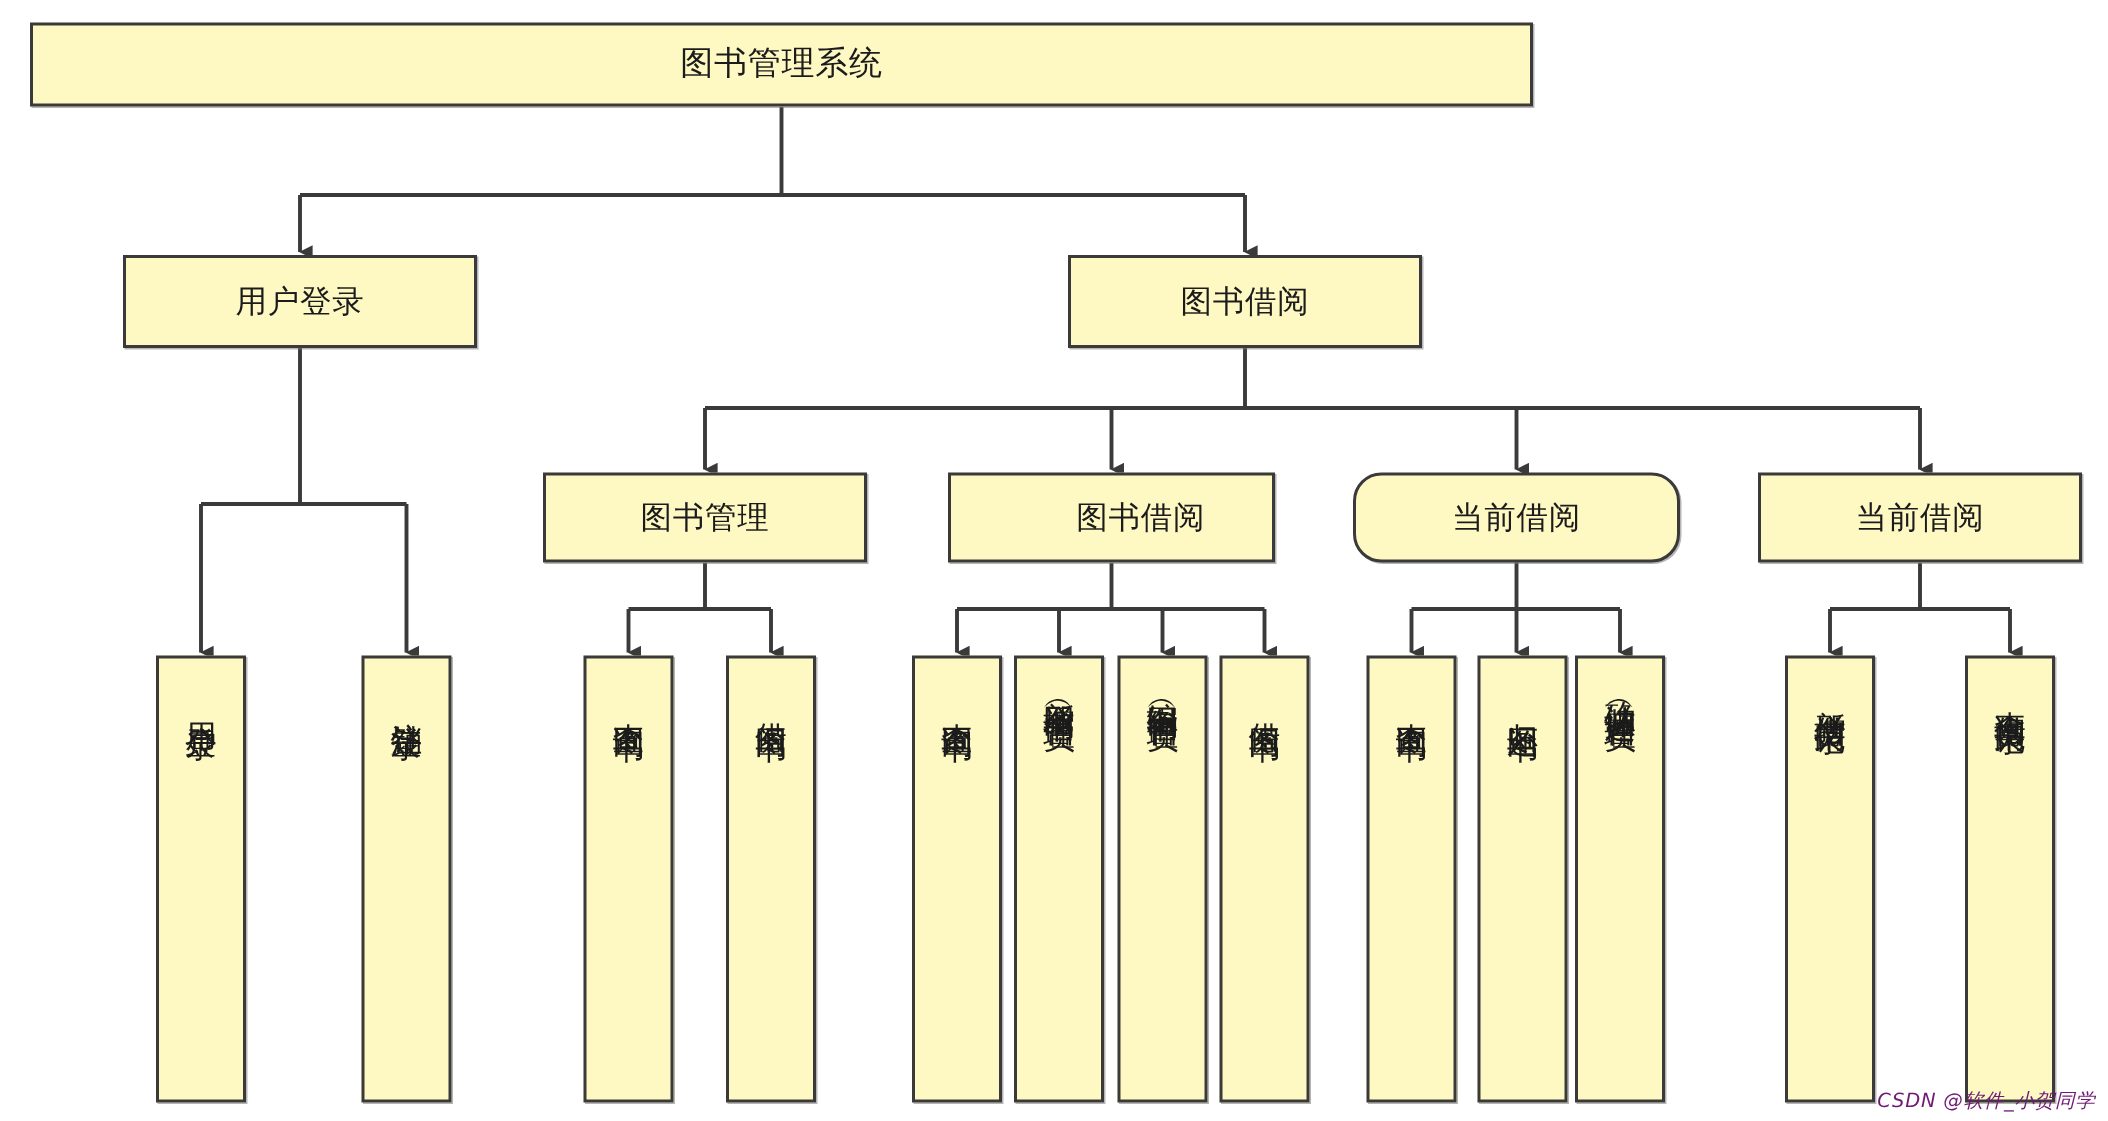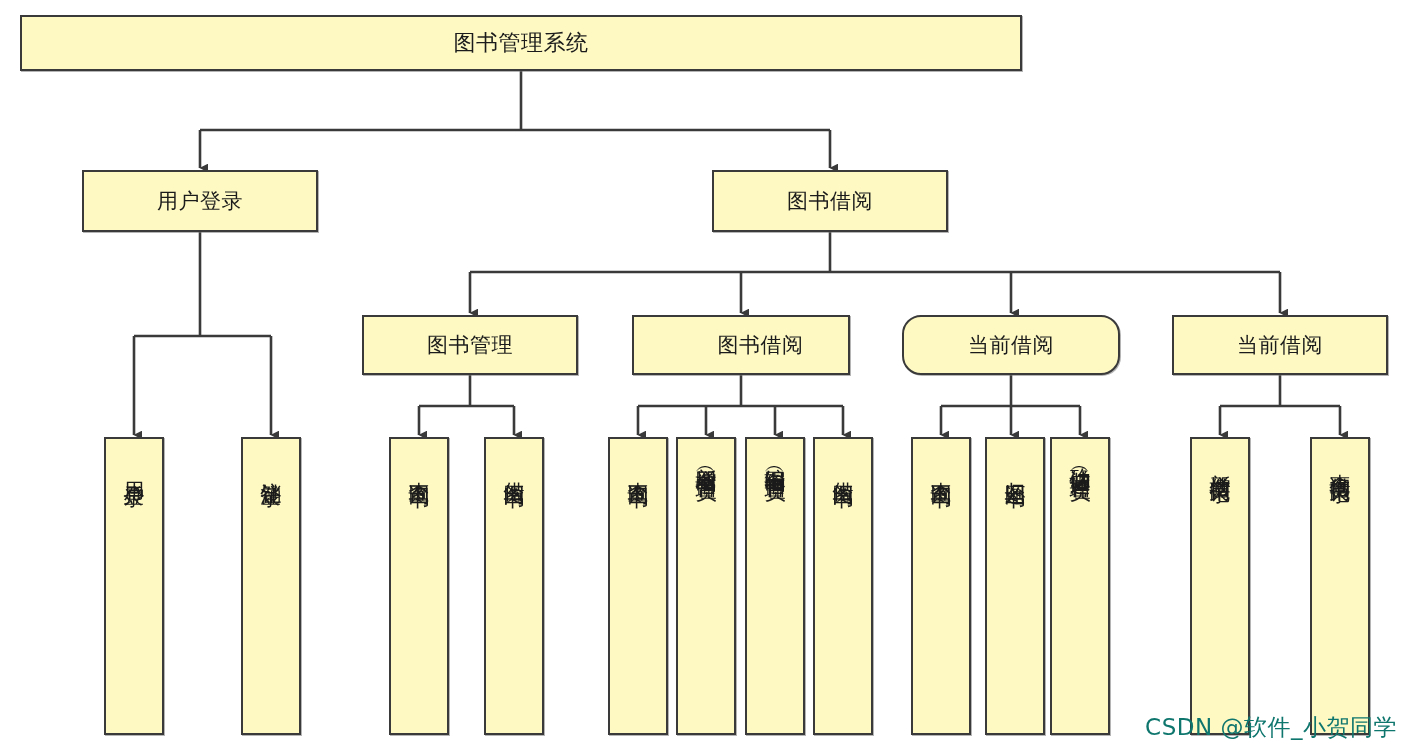--- a/index.html
+++ b/index.html
@@ -59,25 +59,26 @@
     text-orientation: upright;
     font-size: 21px;
     line-height: 1.05;
     letter-spacing: 2px;
     white-space: nowrap;
   }
   .watermark {
     position: absolute;
     right: 8px;
     bottom: 4px;
-    font-size: 23px;
-    color: #0f766e;
+    font-size: 13px;
+    color: #701a75;
     letter-spacing: 0.5px;
     white-space: nowrap;
     font-family: "DejaVu Sans", "Liberation Sans", sans-serif;
+    font-style: italic;
   }
 </style>
 </head>
 <body>
 
 <div id="canvas">
 
   <svg class="wires" viewBox="0 0 1405 747">
     <defs>
       <marker id="arrow" markerWidth="10" markerHeight="10" refX="4.5" refY="8.4" orient="auto" markerUnits="userSpaceOnUse">

